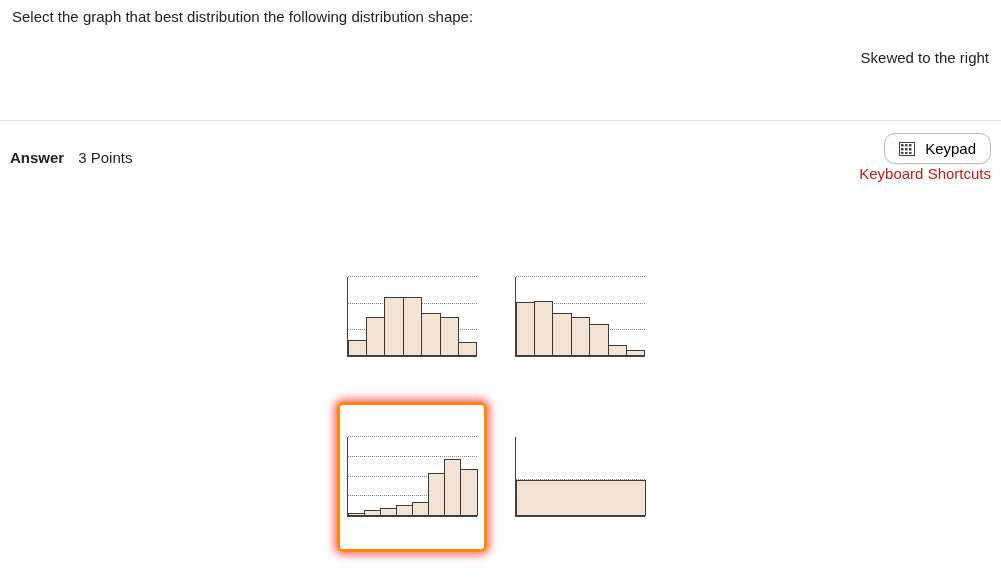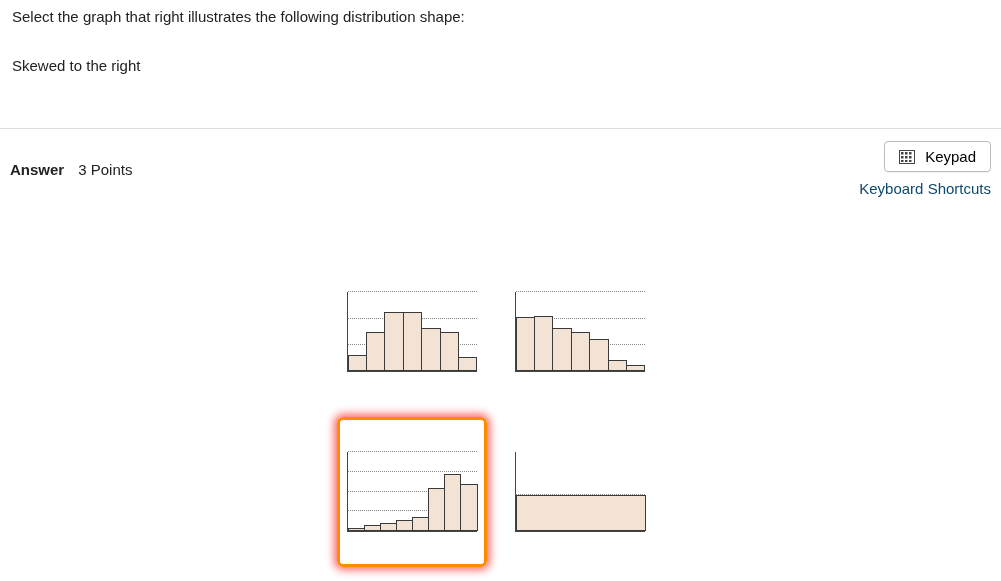--- a/index.html
+++ b/index.html
@@ -7,38 +7,38 @@
       font-family: -apple-system, "Helvetica Neue", Arial, sans-serif;
       font-size: 15px;
       color: #222;
       background: #fff;
       width: 1001px;
       height: 581px;
       position: relative;
     }
     .question-block { padding: 8px 12px 30px 12px; }
     .question-text { font-size: 15px; color: #222; }
-    .question-sub { text-align: left; margin-top: 32px; font-size: 15px; }
+    .question-sub { text-align: right; margin-top: 24px; font-size: 15px; }
     .divider { border: none; border-top: 1px solid #ddd; margin-top: 24px; }
     .answer-bar {
       display: flex; align-items: center; padding: 12px 10px 0 10px;
       position: relative;
     }
     .answer-label { font-weight: 700; font-size: 15px; margin-right: 14px; }
     .points-label { font-size: 15px; color: #222; font-weight: 400; }
     .right-controls { margin-left: auto; text-align: right; }
     .keypad-btn {
       display: inline-flex; align-items: center; gap: 10px;
-      background: #fff; border: 1px solid #bbb; border-radius: 4px;
+      background: #fff; border: 1px solid #bbb; border-radius: 11px;
       padding: 6px 14px; font-size: 15px; cursor: pointer;
       box-shadow: 0 1px 1px rgba(0,0,0,0.05);
     }
     .keypad-btn svg { display: block; }
     .kb-shortcuts {
-      color: #0c4a6e; font-size: 15px; margin-top: 8px; cursor: pointer;
+      color: #b91c1c; font-size: 15px; margin-top: 1px; cursor: pointer;
     }
     .choices {
       margin-top: 60px;
       display: grid;
       grid-template-columns: 160px 160px;
       grid-template-rows: 160px 160px;
       gap: 0px 8px;
       justify-content: center;
     }
     .choice {
@@ -69,21 +69,21 @@
       flex: 1;
       background: #f2e3d4;
       border: 1px solid #3a3a3a;
       margin-right: -1px;
     }
   </style>
 </head>
 <body>
 
 <div class="question-block">
-  <div class="question-text">Select the graph that right illustrates the following distribution shape:</div>
+  <div class="question-text">Select the graph that best distribution the following distribution shape:</div>
   <div class="question-sub">Skewed to the right</div>
 </div>
 
 <hr class="divider">
 
 <div class="answer-bar">
   <span class="answer-label">Answer</span>
   <span class="points-label">3 Points</span>
   <div class="right-controls">
     <button class="keypad-btn">

